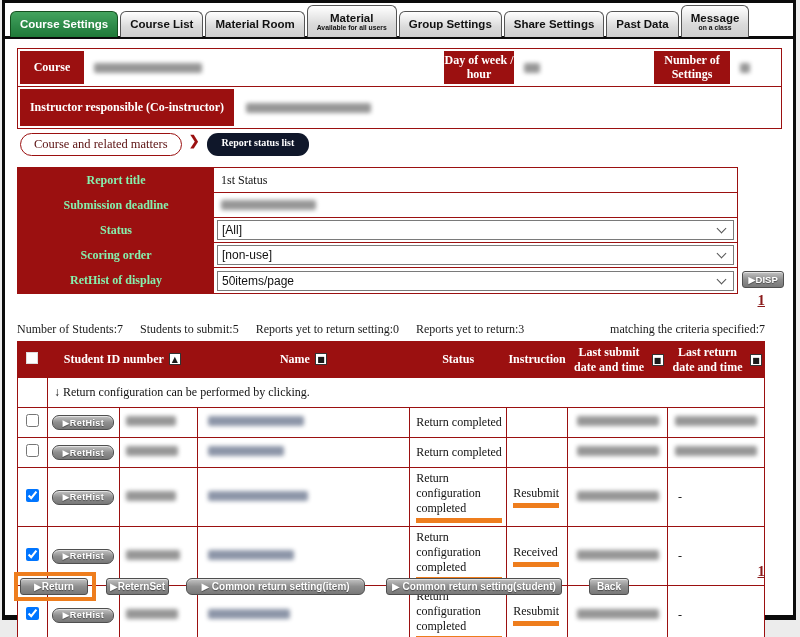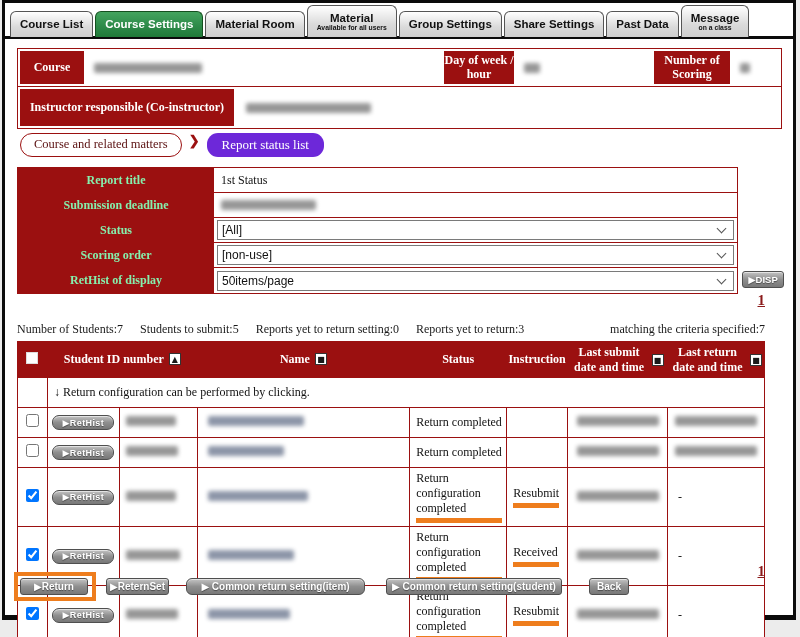--- a/index.html
+++ b/index.html
@@ -32,22 +32,22 @@
 
   
   .bb { display:inline-block; height:10px; border-radius:2px; background:#979797; filter:blur(2.2px); }
   .bb.link { background:#8d96a8; }
 
   
   .crumbs { position:absolute; left:20px; top:133px; display:flex; }
   .pill-light { border:1px solid #9b1010; border-radius:13px; padding:3px 13px; font-size:12.5px; color:#5a1010;
                 background:#fff; cursor:pointer; }
   .crumb-sep { margin:0 7px; color:#9b1010; font-size:13px; font-weight:bold; }
-  .pill-dark { background:#6d28d9; border-radius:11px; padding:4px 15px; font-size:13px; color:#fff;
-               font-weight:normal; cursor:pointer; }
+  .pill-dark { background:#0f172a; border-radius:11px; padding:4px 15px; font-size:10px; color:#fff;
+               font-weight:bold; cursor:pointer; }
 
   
   .ft { position:absolute; left:17px; top:167px; width:721px; border:1px solid #9b1010; background:#fff; }
   .frow { display:flex; height:25px; border-bottom:1px solid #9b1010; }
   .frow:last-child { border-bottom:none; }
   .flabel { flex:0 0 196px; background:#9b1010; color:#86efac; font-weight:bold; font-size:12px; display:flex;
             align-items:center; justify-content:center; }
   .fval { flex:1; display:flex; align-items:center; padding-left:7px; font-size:12px; color:#111; }
   .selwrap { position:relative; width:100%; margin-right:3px; }
   select { width:100%; height:20px; border:1px solid #7a7a7a; background:#fff; color:#111;
@@ -106,25 +106,25 @@
   .note { position:absolute; left:33px; top:596px; font-size:12.5px; color:#cc3300; }
 </style>
 </head>
 <body>
 
 <div class="page">
   <div class="frame"></div>
   <div class="tab-underline"></div>
 
   <div class="tabbar">
-    <div class="tab">
-        <span>Course List</span>
-      </div>
     <div class="tab active">
         <span>Course Settings</span>
+      </div>
+    <div class="tab">
+        <span>Course List</span>
       </div>
     <div class="tab">
         <span>Material Room</span>
       </div>
     <div class="tab tall">
       <span>Material</span>
       <span class="sub">Available for all users</span>
     </div>
     <div class="tab">
         <span>Group Settings</span>
@@ -144,21 +144,21 @@
   <div class="ct">
     <div class="ct-row">
       <div class="clabel" style="width:64px">Course</div>
       <div class="cval" style="width:356px">
         <span class="bb" style="width:108px;margin-left:8px"></span>
       </div>
       <div class="clabel" style="width:70px">Day of week / hour</div>
       <div class="cval" style="width:136px">
         <span class="bb" style="width:16px;margin-left:8px"></span>
       </div>
-      <div class="clabel" style="width:76px">Number of Scoring</div>
+      <div class="clabel" style="width:76px">Number of Settings</div>
       <div class="cval" style="flex:1">
         <span class="bb" style="width:10px;margin-left:8px"></span>
       </div>
     </div>
     <div class="ct-row r2">
       <div class="clabel" style="width:214px">Instructor responsible (Co-instructor)</div>
       <div class="cval" style="flex:1">
         <span class="bb" style="width:125px;margin-left:10px"></span>
       </div>
     </div>

